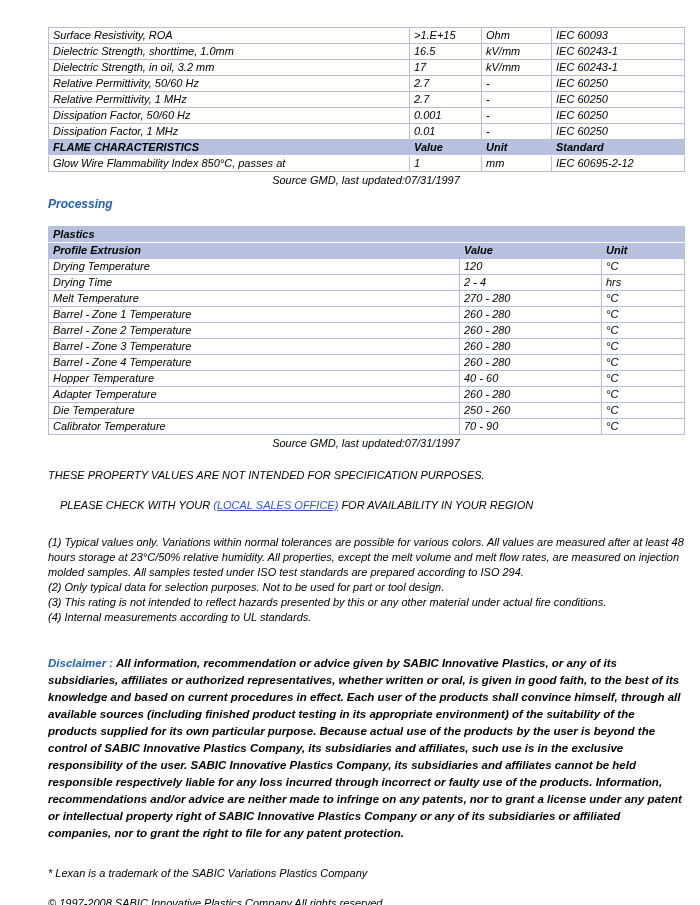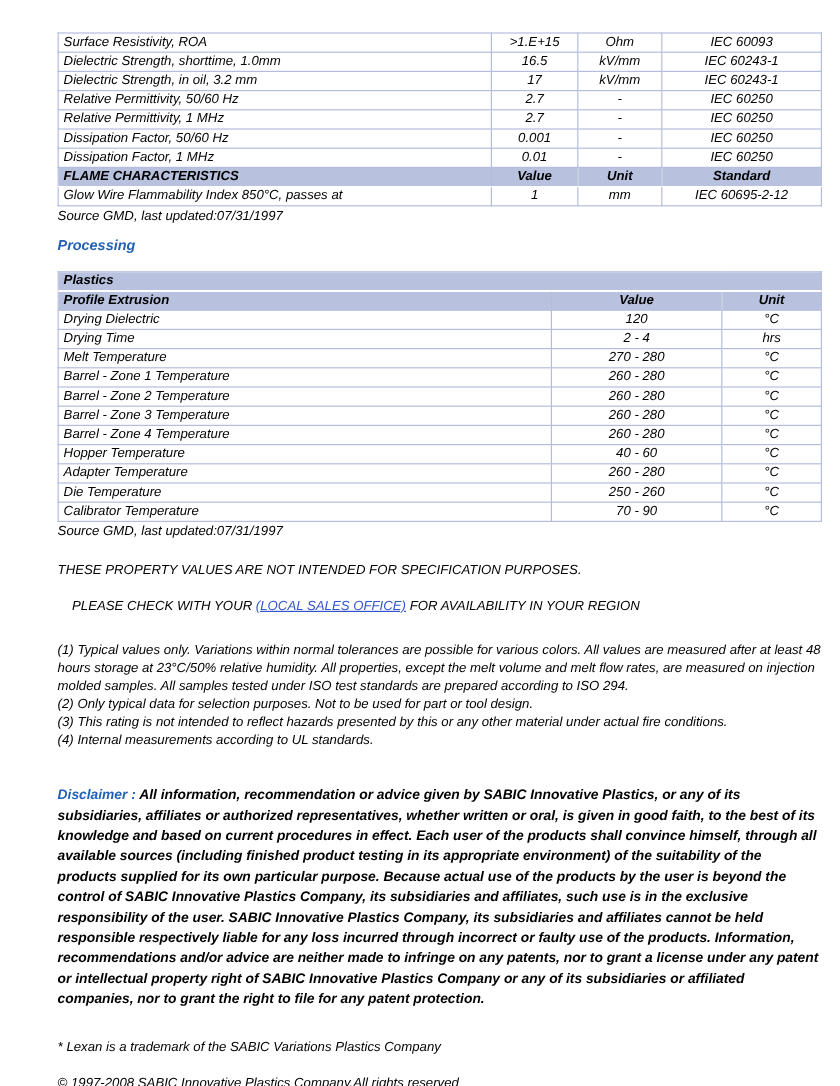--- a/index.html
+++ b/index.html
@@ -10,36 +10,36 @@
     color: #000000;
     position: relative;
     overflow: hidden;
   }
   .page { position: absolute; left: 48px; top: 27px; width: 636px; font-style: italic; }
 
   table { border-collapse: collapse; width: 636px; table-layout: fixed; }
   td, th { font-size: 11px; line-height: 13px; padding: 1px 4px; height: 15.5px;
            border: 1px solid #b3bedd; font-weight: normal; text-align: left;
            overflow: hidden; white-space: nowrap; }
-  .c { text-align: center; }
+  .c { text-align: left; }
   .hdr td { background: #b8c2de; font-weight: bold; border-bottom: 1px solid #ffffff; }
   .hdr2 td { background: #b8c2de; font-weight: bold; }
 
   
   .t1 .col-name { width: 361px; }
   .t1 .col-val  { width: 72px; }
   .t1 .col-unit { width: 70px; }
   .t1 .col-std  { width: 133px; }
 
   
   .t2 .col-name { width: 411px; }
   .t2 .col-val  { width: 142px; }
   .t2 .col-unit { width: 83px; }
 
-  .source { font-size: 11px; text-align: left; margin-top: 2px; }
+  .source { font-size: 11px; text-align: center; margin-top: 2px; }
 
   .section-heading { color: #2261b5; font-size: 12px; font-weight: bold; margin-top: 11px; }
 
   .t2wrap { margin-top: 15px; }
 
   .caps { font-size: 11px; margin-top: 20px; }
   .caps2 { font-size: 11px; margin-top: 18px; margin-left: 12px; }
   a.office-link { color: #3355cc; text-decoration: underline; }
 
   .footnotes { font-size: 11px; line-height: 15px; margin-top: 24px; width: 636px; }
@@ -134,21 +134,21 @@
       <tbody>
         <tr class="hdr">
           <td colspan="3">Plastics</td>
         </tr>
         <tr class="hdr2">
           <td>Profile Extrusion</td>
           <td class="c">Value</td>
           <td class="c">Unit</td>
         </tr>
         <tr>
-          <td>Drying Dielectric</td>
+          <td>Drying Temperature</td>
           <td class="c">120</td>
           <td class="c">°C</td>
         </tr>
         <tr>
           <td>Drying Time</td>
           <td class="c">2 - 4</td>
           <td class="c">hrs</td>
         </tr>
         <tr>
           <td>Melt Temperature</td>

